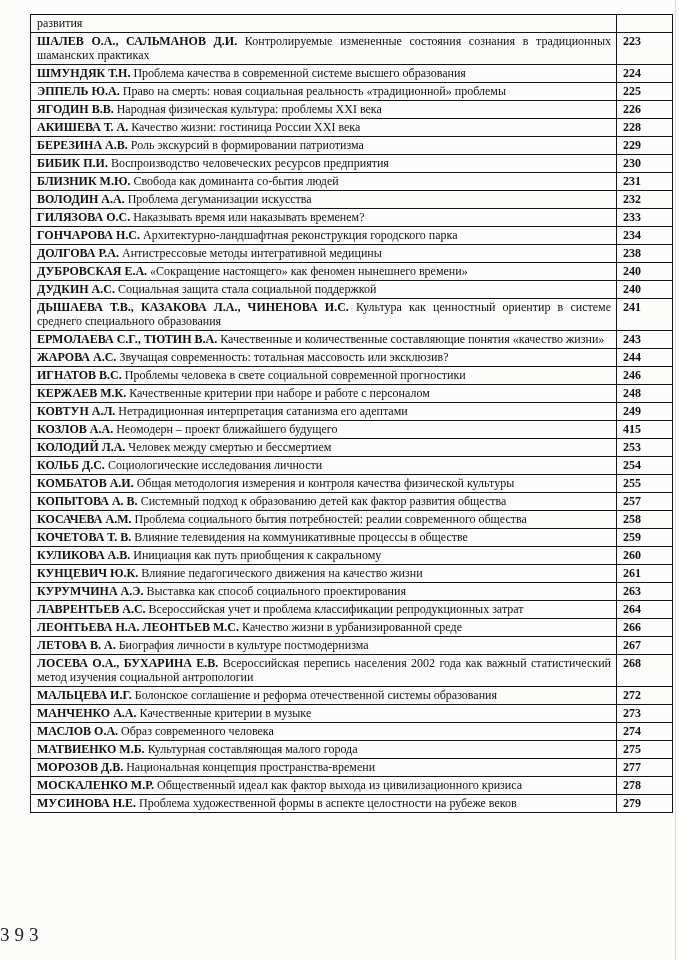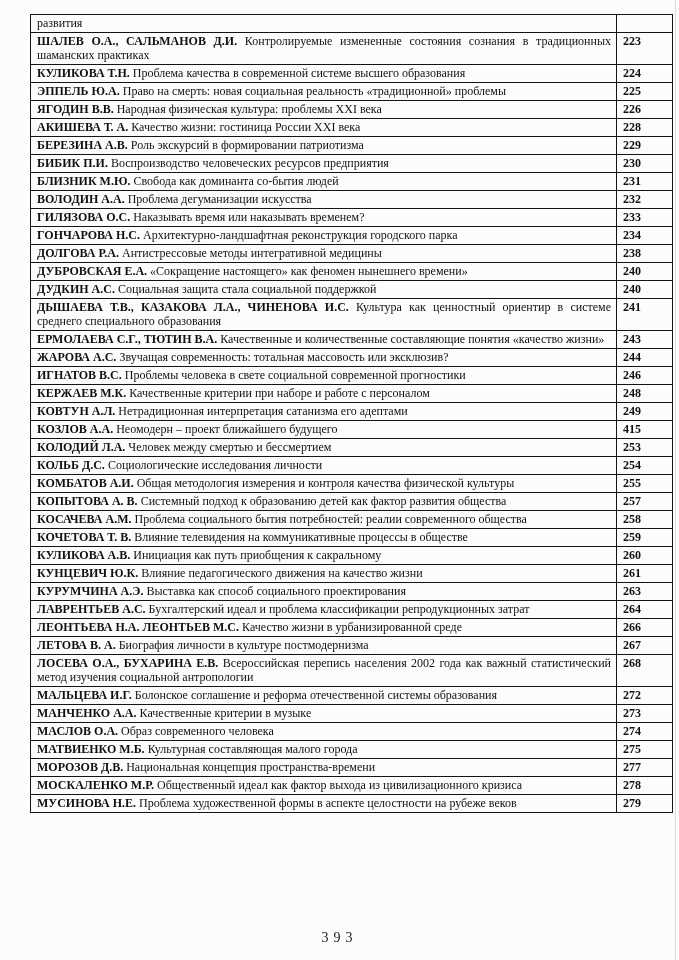--- a/index.html
+++ b/index.html
@@ -48,22 +48,21 @@
     font-weight: bold;
     padding-left: 2px;
     padding-right: 2px;
   }
   .authors { font-weight: bold; }
   .footer-num {
     position: absolute;
     left: 0;
     bottom: 14px;
     width: 100%;
-    text-align: center;
-    font-size: 14px;
+    font-size: 19px;
     letter-spacing: 5px;
     color: #222;
   }
 </style>
 </head>
 <body>
 
 <div class="page">
   <table class="toc">
     <tbody id="toc-body">
@@ -71,21 +70,21 @@
     <td class="entry-cell"><span class="authors"></span><span class="title">развития</span></td>
     <td class="page-cell"></td>
   </tr>
 
   <tr>
     <td class="entry-cell"><span class="authors">ШАЛЕВ О.А., САЛЬМАНОВ Д.И.</span><span class="title"> Контролируемые измененные состояния сознания в традиционных шаманских практиках</span></td>
     <td class="page-cell">223</td>
   </tr>
 
   <tr>
-    <td class="entry-cell"><span class="authors">КУЛИКОВА Т.Н.</span><span class="title"> Проблема качества в современной системе высшего образования</span></td>
+    <td class="entry-cell"><span class="authors">ШМУНДЯК Т.Н.</span><span class="title"> Проблема качества в современной системе высшего образования</span></td>
     <td class="page-cell">224</td>
   </tr>
 
   <tr>
     <td class="entry-cell"><span class="authors">ЭППЕЛЬ Ю.А.</span><span class="title"> Право на смерть: новая социальная реальность «традиционной» проблемы</span></td>
     <td class="page-cell">225</td>
   </tr>
 
   <tr>
     <td class="entry-cell"><span class="authors">ЯГОДИН В.В.</span><span class="title"> Народная физическая культура: проблемы XXI века</span></td>
@@ -218,21 +217,21 @@
     <td class="entry-cell"><span class="authors">КУНЦЕВИЧ Ю.К.</span><span class="title"> Влияние педагогического движения на качество жизни</span></td>
     <td class="page-cell">261</td>
   </tr>
 
   <tr>
     <td class="entry-cell"><span class="authors">КУРУМЧИНА А.Э.</span><span class="title"> Выставка как способ социального проектирования</span></td>
     <td class="page-cell">263</td>
   </tr>
 
   <tr>
-    <td class="entry-cell"><span class="authors">ЛАВРЕНТЬЕВ А.С.</span><span class="title"> Бухгалтерский идеал и проблема классификации  репродукционных затрат</span></td>
+    <td class="entry-cell"><span class="authors">ЛАВРЕНТЬЕВ А.С.</span><span class="title"> Всероссийская учет и проблема классификации  репродукционных затрат</span></td>
     <td class="page-cell">264</td>
   </tr>
 
   <tr>
     <td class="entry-cell"><span class="authors">ЛЕОНТЬЕВА Н.А. ЛЕОНТЬЕВ М.С.</span><span class="title"> Качество жизни в урбанизированной среде</span></td>
     <td class="page-cell">266</td>
   </tr>
 
   <tr>
     <td class="entry-cell"><span class="authors">ЛЕТОВА В. А.</span><span class="title"> Биография личности в культуре постмодернизма</span></td>

